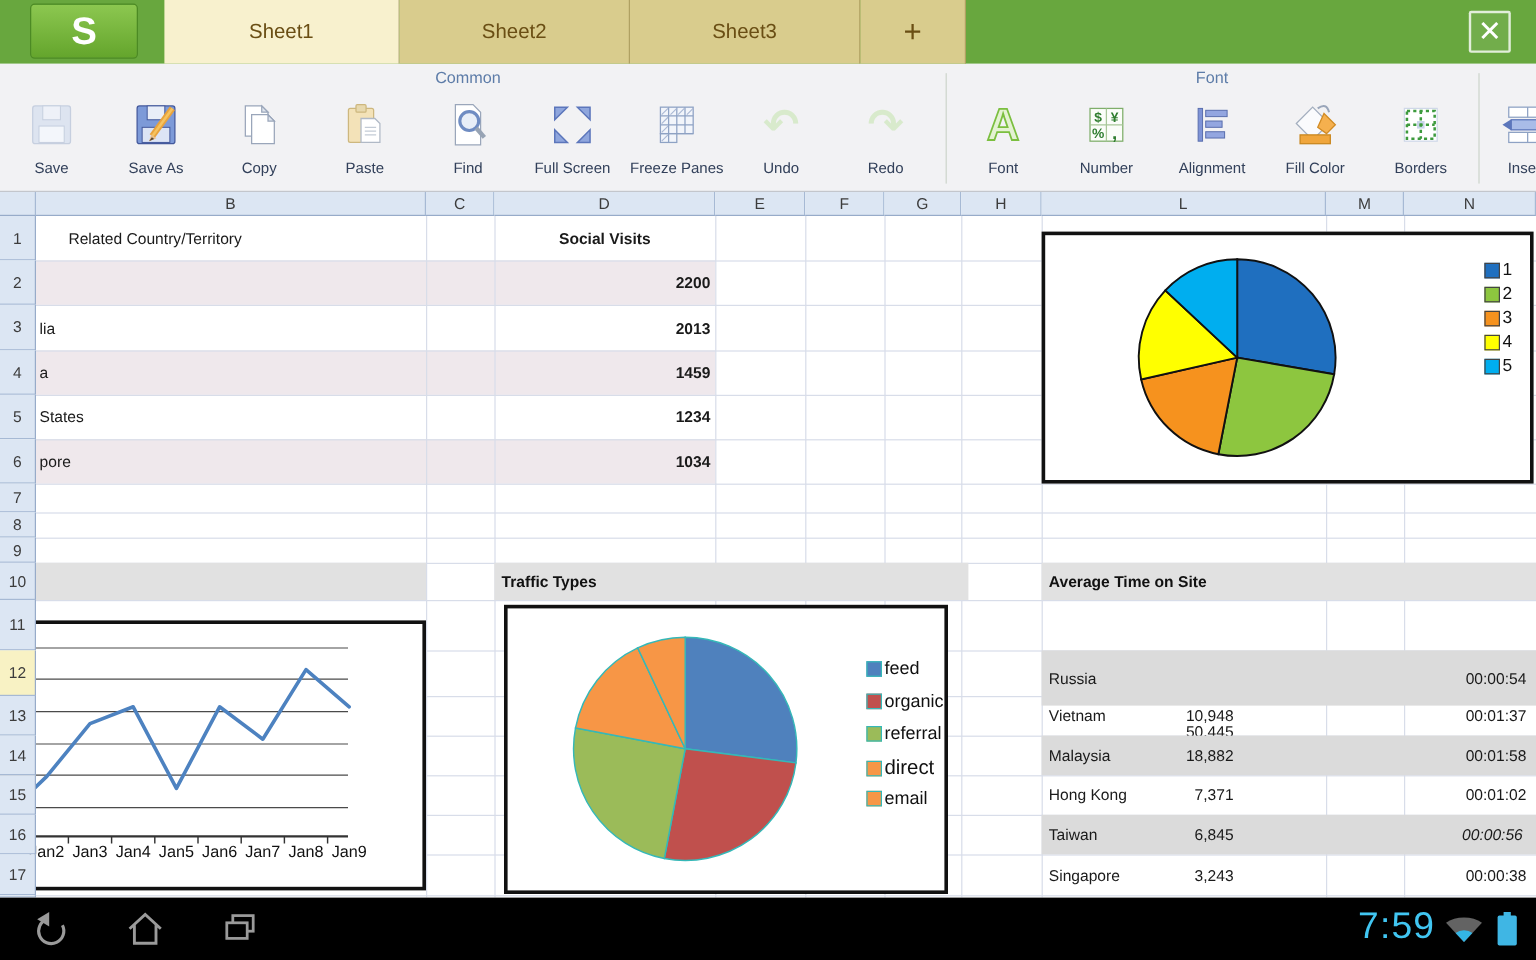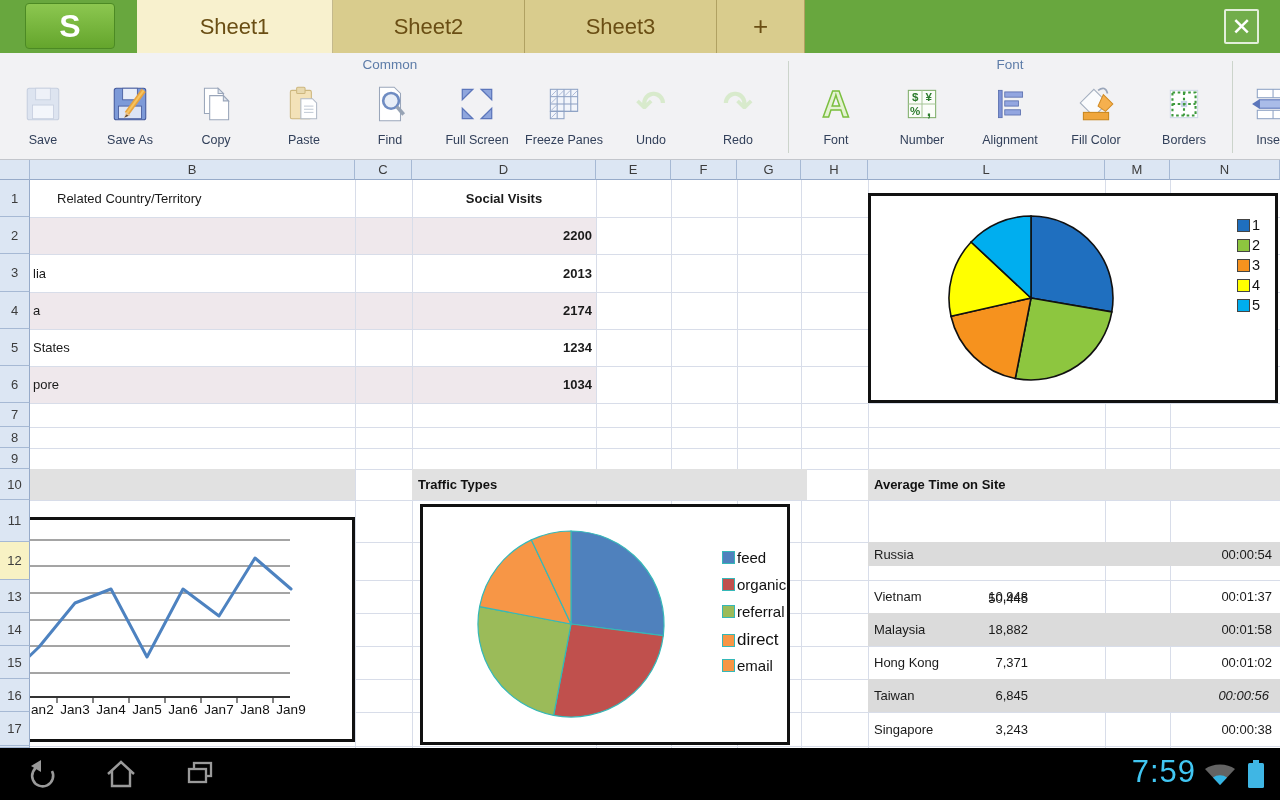--- a/index.html
+++ b/index.html
@@ -6,21 +6,21 @@
   body{width:1280px;height:800px;overflow:hidden;position:relative;background:#fff;
        font-family:"Liberation Sans", sans-serif;}
   .abs{position:absolute;}
 
   
   #topbar{left:0;top:0;width:1280px;height:53px;background:#68a73e;z-index:30;}
   #logo-btn{left:25px;top:3px;width:90px;height:46px;border-radius:4px;
     background:linear-gradient(#8cc750,#64a52c);border:1px solid #4c8a24;
     color:#fff;font-size:32px;font-weight:bold;text-align:center;line-height:44px;box-sizing:border-box;}
   #tabs{left:137px;top:0;height:53px;display:flex;}
-  .sheet-tab{height:53px;line-height:53px;text-align:center;font-size:22px;color:#6a4e14;
+  .sheet-tab{height:53px;line-height:53px;text-align:center;font-size:17px;color:#6a4e14;
     background:#d9cc8d;border-right:1px solid rgba(100,80,20,.35);box-sizing:border-box;}
   .sheet-tab.active{background:#f8f1ce;}
   .sheet-tab.addtab{font-size:26px;}
   #close-btn{left:1224px;top:9px;width:35px;height:35px;border:2px solid rgba(255,255,255,.8);
     border-radius:2px;background:rgba(255,255,255,.07);color:#fff;font-size:24px;line-height:32px;
     text-align:center;box-sizing:border-box;}
 
   
   #toolbar{left:0;top:53px;width:1280px;height:107px;background:#f2f2f4;border-bottom:1px solid #c3c6cc;
     box-sizing:border-box;z-index:25;}
@@ -303,29 +303,29 @@
     <div class="rowhdr abs" style="left: 0px; top: 486px; width: 30px; height: 33px;">15</div>
     <div class="rowhdr abs" style="left: 0px; top: 519px; width: 30px; height: 33px;">16</div>
     <div class="rowhdr abs" style="left: 0px; top: 552px; width: 30px; height: 34px;">17</div>
     <div class="rowhdr abs" style="left: 0px; top: 586px; width: 30px; height: 2px;"></div>
     <div class="celltext abs" style="left: 57px; top: 20px; width: 290px; height: 37px;">Related Country/Territory</div>
     <div class="celltext abs" style="left: 412px; top: 20px; width: 184px; height: 37px; font-weight: bold; justify-content: center;">Social Visits</div>
     <div class="celltext valuetext abs" style="left: 412px; top: 57px; width: 180px; height: 37px;">2200</div>
     <div class="celltext abs" style="left: 33px; top: 94px; width: 300px; height: 38px;">lia</div>
     <div class="celltext valuetext abs" style="left: 412px; top: 94px; width: 180px; height: 38px;">2013</div>
     <div class="celltext abs" style="left: 33px; top: 132px; width: 300px; height: 37px;">a</div>
-    <div class="celltext valuetext abs" style="left: 412px; top: 132px; width: 180px; height: 37px;">2174</div>
+    <div class="celltext valuetext abs" style="left: 412px; top: 132px; width: 180px; height: 37px;">1459</div>
     <div class="celltext abs" style="left: 33px; top: 169px; width: 300px; height: 37px;">States</div>
     <div class="celltext valuetext abs" style="left: 412px; top: 169px; width: 180px; height: 37px;">1234</div>
     <div class="celltext abs" style="left: 33px; top: 206px; width: 300px; height: 37px;">pore</div>
     <div class="celltext valuetext abs" style="left: 412px; top: 206px; width: 180px; height: 37px;">1034</div>
     <div class="band abs" style="left: 30px; top: 309px; width: 325px; height: 31px;"></div>
     <div class="band bandtitle abs" style="left: 412px; top: 309px; width: 389px; height: 31px;">Traffic Types</div>
     <div class="band bandtitle abs" style="left: 868px; top: 309px; width: 412px; height: 31px;">Average Time on Site</div>
-    <div class="tablerow gray abs" style="left: 868px; top: 382px; width: 412px; height: 24px;">
+    <div class="tablerow gray abs" style="left: 868px; top: 382px; width: 412px; height: 46px;">
       <div class="tcell" style="left: 6px; width: 250px;">Russia</div>
       <div class="tcell" style="right: 252px; justify-content: flex-end; width: 120px; margin-top: 44px;">50,445</div>
       <div class="tcell" style="right: 8px; justify-content: flex-end; width: 120px;">00:00:54</div>
     </div>
     <div class="tablerow abs" style="left: 868px; top: 420px; width: 412px; height: 33px;">
       <div class="tcell" style="left: 6px; width: 250px;">Vietnam</div>
       <div class="tcell" style="right: 252px; justify-content: flex-end; width: 120px;">10,948</div>
       <div class="tcell" style="right: 8px; justify-content: flex-end; width: 120px;">00:01:37</div>
     </div>
     <div class="tablerow gray abs" style="left: 868px; top: 453px; width: 412px; height: 33px;">

